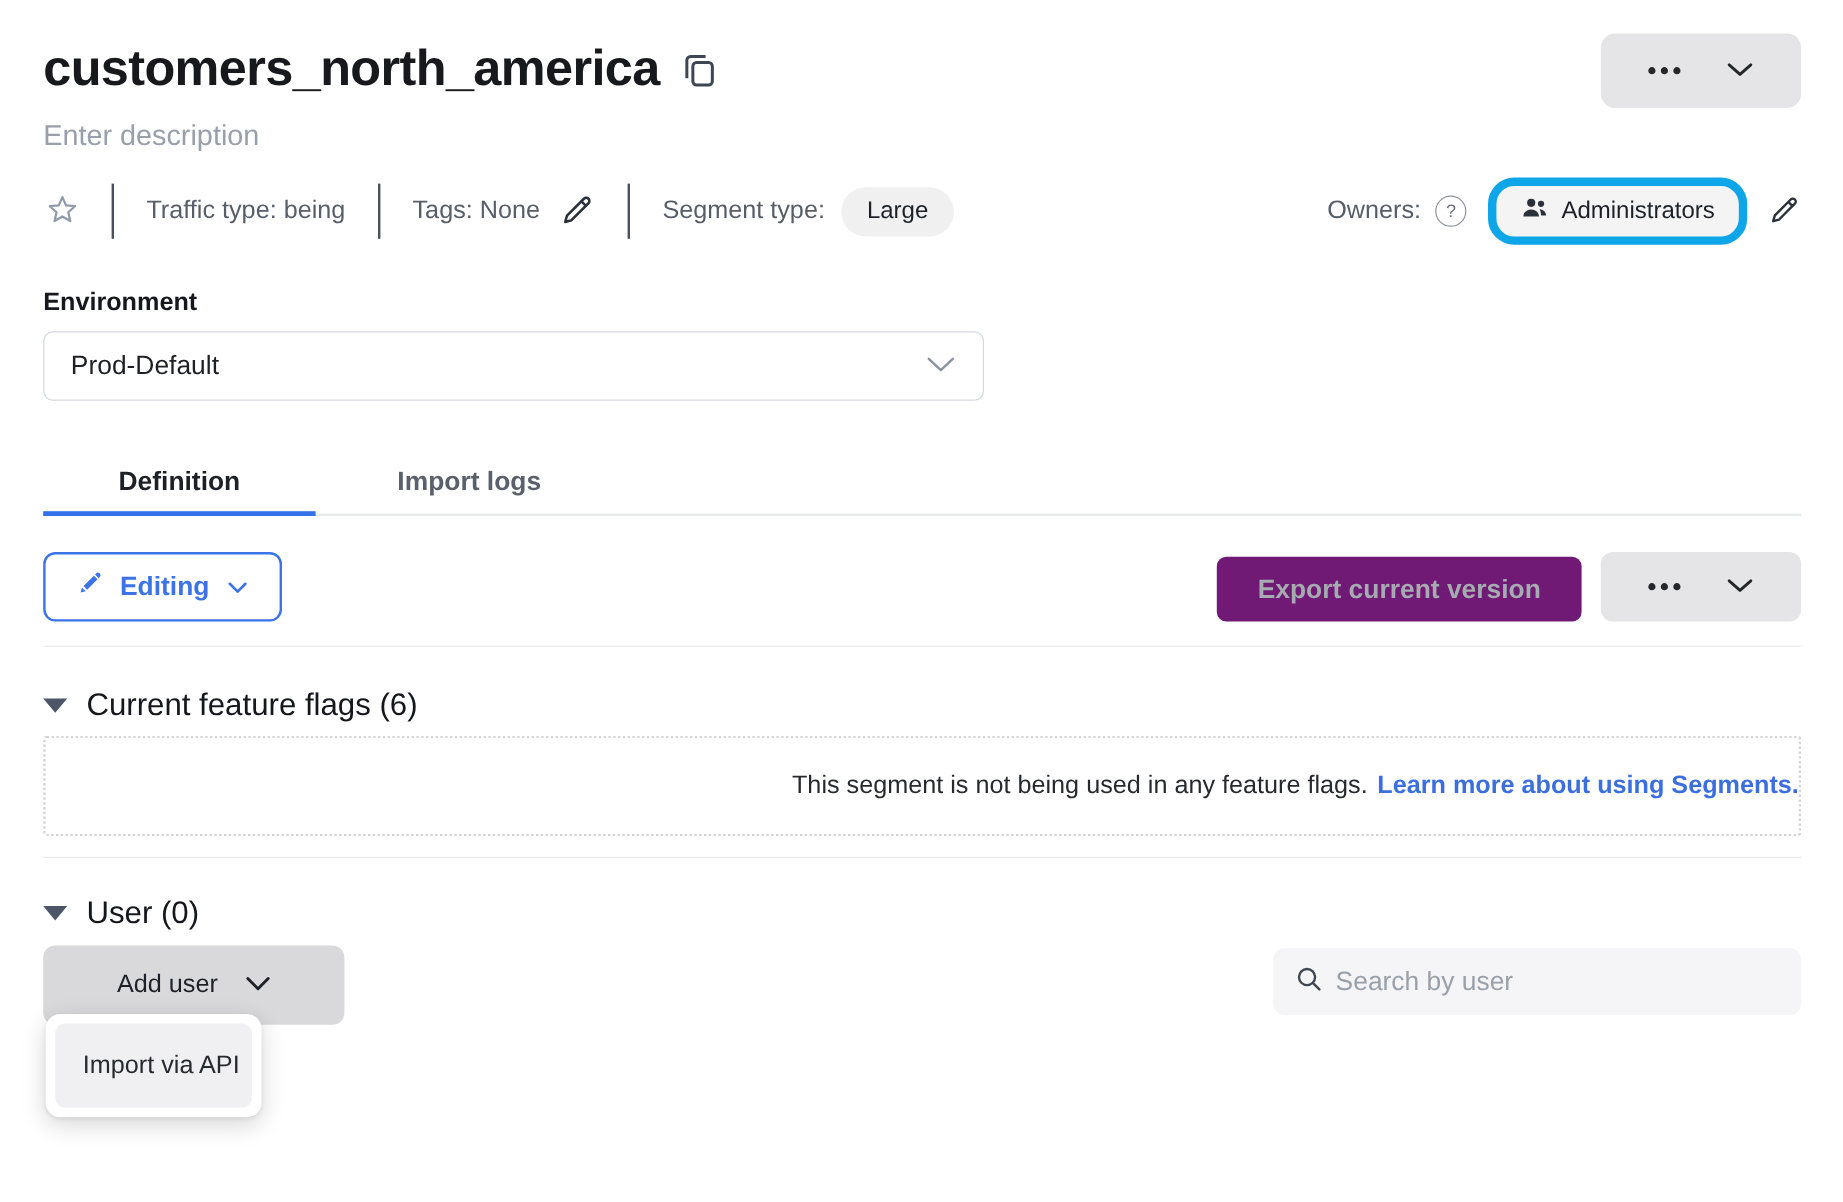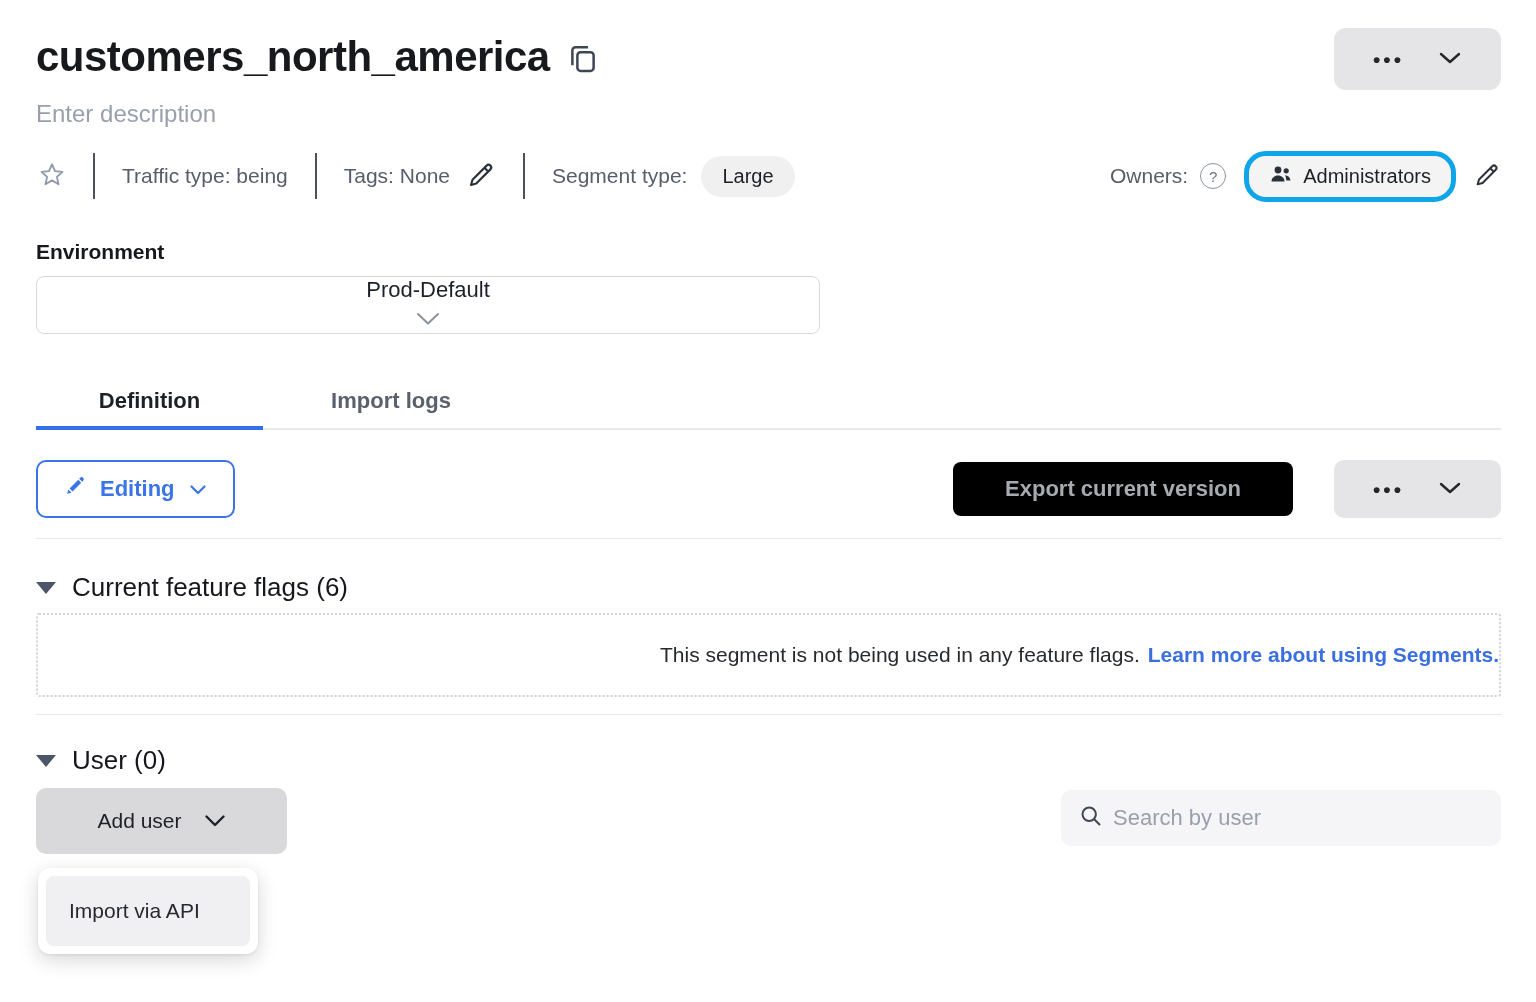--- a/index.html
+++ b/index.html
@@ -21,43 +21,43 @@
   .vdiv { width: 2px; height: 46px; background: #4b515c; margin: 0 27px; }
   .star-btn { background: none; border: none; cursor: pointer; display: flex; margin-left: 2px; }
   .icon-btn { background: none; border: none; cursor: pointer; display: flex; }
   .tags-group, .segment-group, .owners-group { display: flex; align-items: center; }
   .tags-group .icon-btn { margin-left: 16px; }
   .badge { margin-left: 14px; background: #f0f0f1; border-radius: 22px; padding: 9px 21px; font-size: 20px; color: #1d2127; }
   .owners-group { margin-left: auto; }
   .help-circle { margin-left: 12px; width: 26px; height: 26px; border: 1.5px solid #8d939d; border-radius: 50%;
     display: flex; align-items: center; justify-content: center; font-size: 15px; color: #6a717c; background: none; cursor: pointer; }
   .owner-pill { margin-left: 18px; display: flex; align-items: center; gap: 10px; background: #f4f4f5;
-    border: 5px solid #0ea5e9; border-radius: 22px; padding: 8px 20px; font-size: 20px; color: #1d2127; }
+    border: 7px solid #0ea5e9; border-radius: 22px; padding: 8px 20px; font-size: 20px; color: #1d2127; }
   .owners-group .edit-owner { margin-left: 17px; }
 
   
   .env { margin-top: 40px; }
   .env-label { font-size: 21px; font-weight: 700; color: #16181d; }
   .env-select { margin-top: 12px; width: 784px; height: 58px; border: 1px solid #d5d8dc; border-radius: 8px;
-    background: #ffffff; display: flex; align-items: center; padding: 0 22px; font-size: 22px; color: #1d2127; cursor: pointer; flex-direction: column; }
+    background: #ffffff; display: flex; align-items: center; padding: 0 22px; font-size: 22px; color: #1d2127; cursor: pointer; }
   .env-select .spacer { flex: 1; }
 
   
   .tabs { position: relative; margin-top: 40px; height: 56px; display: flex; border-bottom: 2px solid #e9eaec; }
   .tab { position: relative; height: 100%; display: flex; align-items: center; justify-content: center;
     font-size: 22px; cursor: pointer; background: none; border: none; }
   .tab.active { width: 227px; font-weight: 700; color: #1d2127; }
   .tab.active::after { content: ""; position: absolute; left: 0; right: 0; bottom: -2px; height: 4px; background: #3470e8; }
   .tab.inactive { width: 196px; margin-left: 30px; font-weight: 600; color: #5b616c; }
 
   
-  .toolbar { margin-top: 30px; display: flex; align-items: center; gap: 25px; }
+  .toolbar { margin-top: 30px; display: flex; align-items: flex-end; }
   .editing-btn { height: 58px; padding: 0 26px; background: #ffffff; border: 2px solid #3b73e8; border-radius: 10px;
     display: flex; align-items: center; gap: 14px; font-size: 22px; font-weight: 600; color: #3b73e8; cursor: pointer; }
-  .export-btn { margin-left: auto; height: 54px; padding: 0 52px; background: #000000; border: none; border-radius: 8px;
+  .export-btn { margin-left: auto; height: 54px; padding: 0 34px; background: #701a75; border: none; border-radius: 8px;
     font-size: 22px; font-weight: 600; color: #a6aab1; cursor: default; }
   .toolbar-more { margin-left: 16px; width: 167px; height: 58px; background: #e5e5e7; border: none; border-radius: 10px;
     display: flex; align-items: center; justify-content: center; gap: 34px; cursor: pointer; }
   .hdiv { margin-top: 20px; height: 1px; background: #e7e8ea; }
 
   
   .section-heading { display: flex; align-items: center; gap: 16px; font-size: 26px; color: #15171c; cursor: pointer; }
   .flags-heading { margin-top: 33px; }
   .tri-down { width: 0; height: 0; border-left: 10px solid transparent; border-right: 10px solid transparent;
     border-top: 12px solid #4c5668; }
@@ -65,21 +65,21 @@
     display: flex; align-items: center; justify-content: flex-end; font-size: 21px; color: #26292e; }
   .dotted-box a { color: #3b6fe0; font-weight: 700; text-decoration: none; margin-left: 8px; cursor: pointer; }
   .hdiv2 { margin-top: 17px; height: 1px; background: #e7e8ea; }
   .user-heading { margin-top: 30px; }
 
   
   .user-row { margin-top: 12px; display: flex; align-items: flex-start; }
   .add-user-wrap { position: relative; }
   .add-user-btn { width: 251px; height: 66px; background: #d9d9dc; border: none; border-radius: 10px;
     display: flex; align-items: center; justify-content: center; gap: 22px; font-size: 21px; color: #1d2127; cursor: pointer; }
-  .dropdown-panel { position: absolute; top: 80px; left: 2px; width: 220px; background: #ffffff; border-radius: 12px;
+  .dropdown-panel { position: absolute; top: 57px; left: 2px; width: 180px; background: #ffffff; border-radius: 12px;
     padding: 8px; box-shadow: 0 6px 20px rgba(0,0,0,0.16), 0 1px 3px rgba(0,0,0,0.08); }
   .dropdown-item { height: 70px; background: #f0f0f2; border-radius: 8px; display: flex; align-items: center;
     padding-left: 23px; font-size: 21px; color: #26292e; cursor: pointer; }
   .search-box { margin-left: auto; margin-top: 2px; width: 440px; height: 56px; background: #f5f5f7; border-radius: 10px;
     display: flex; align-items: center; padding: 0 18px; gap: 10px; }
   .search-box input { flex: 1; border: none; background: transparent; outline: none; font-size: 22px; color: #1d2127;
     font-family: "Liberation Sans", "DejaVu Sans", sans-serif; }
   .search-box input::placeholder { color: #99a0ab; }
 </style>
 </head>

